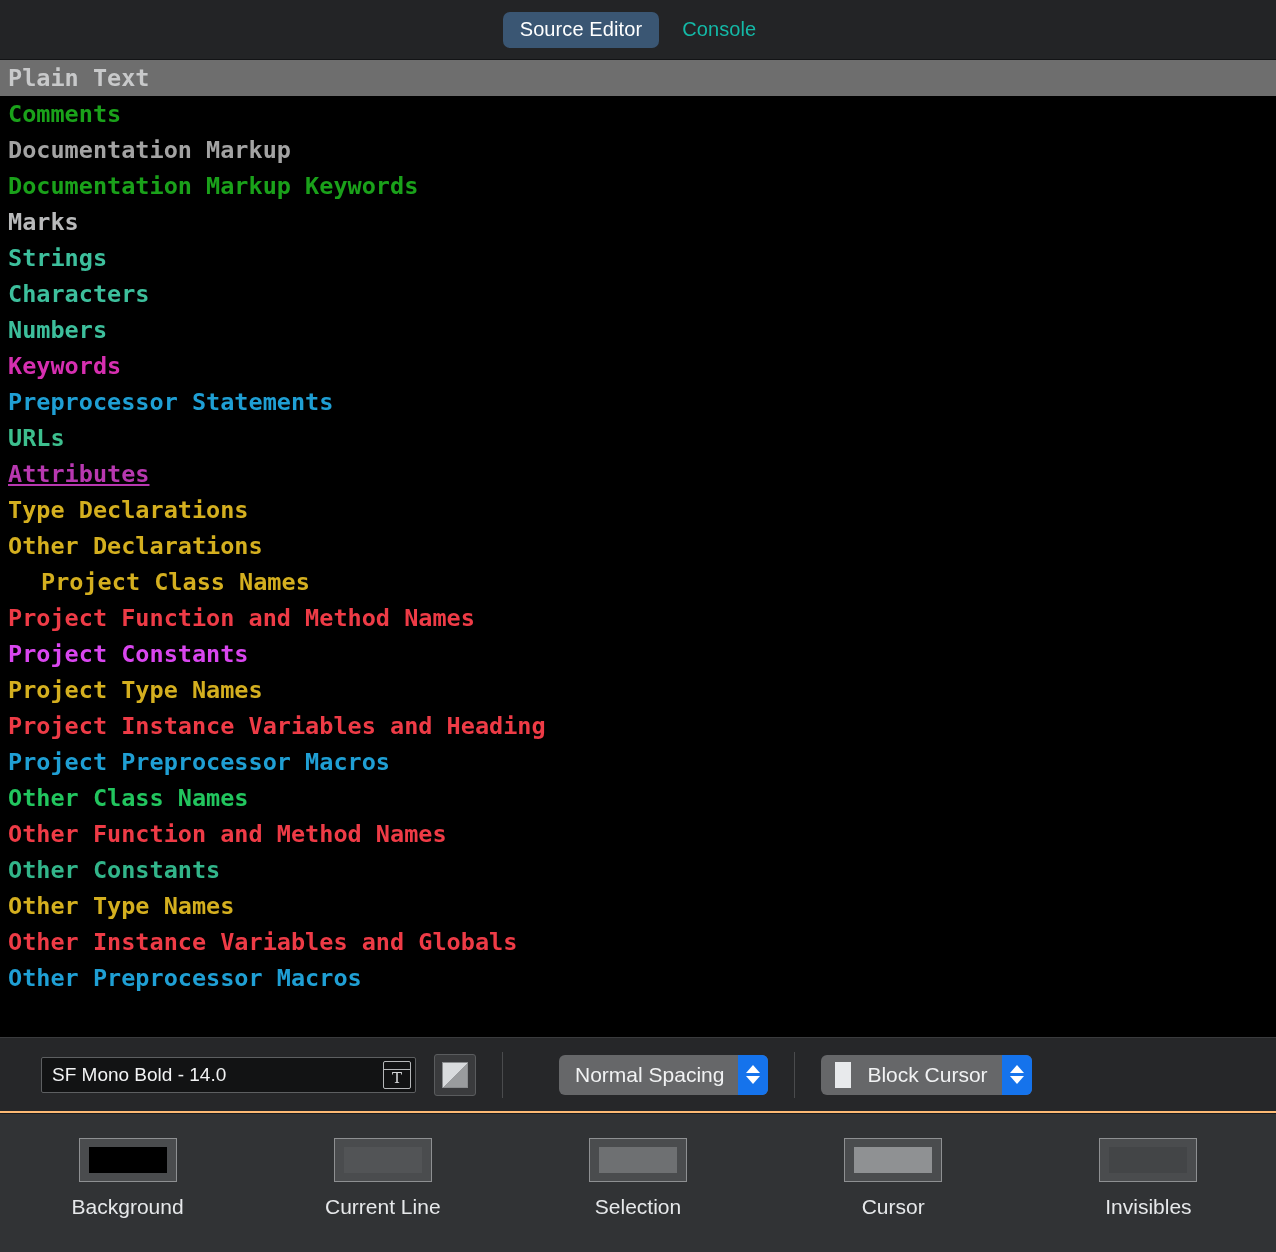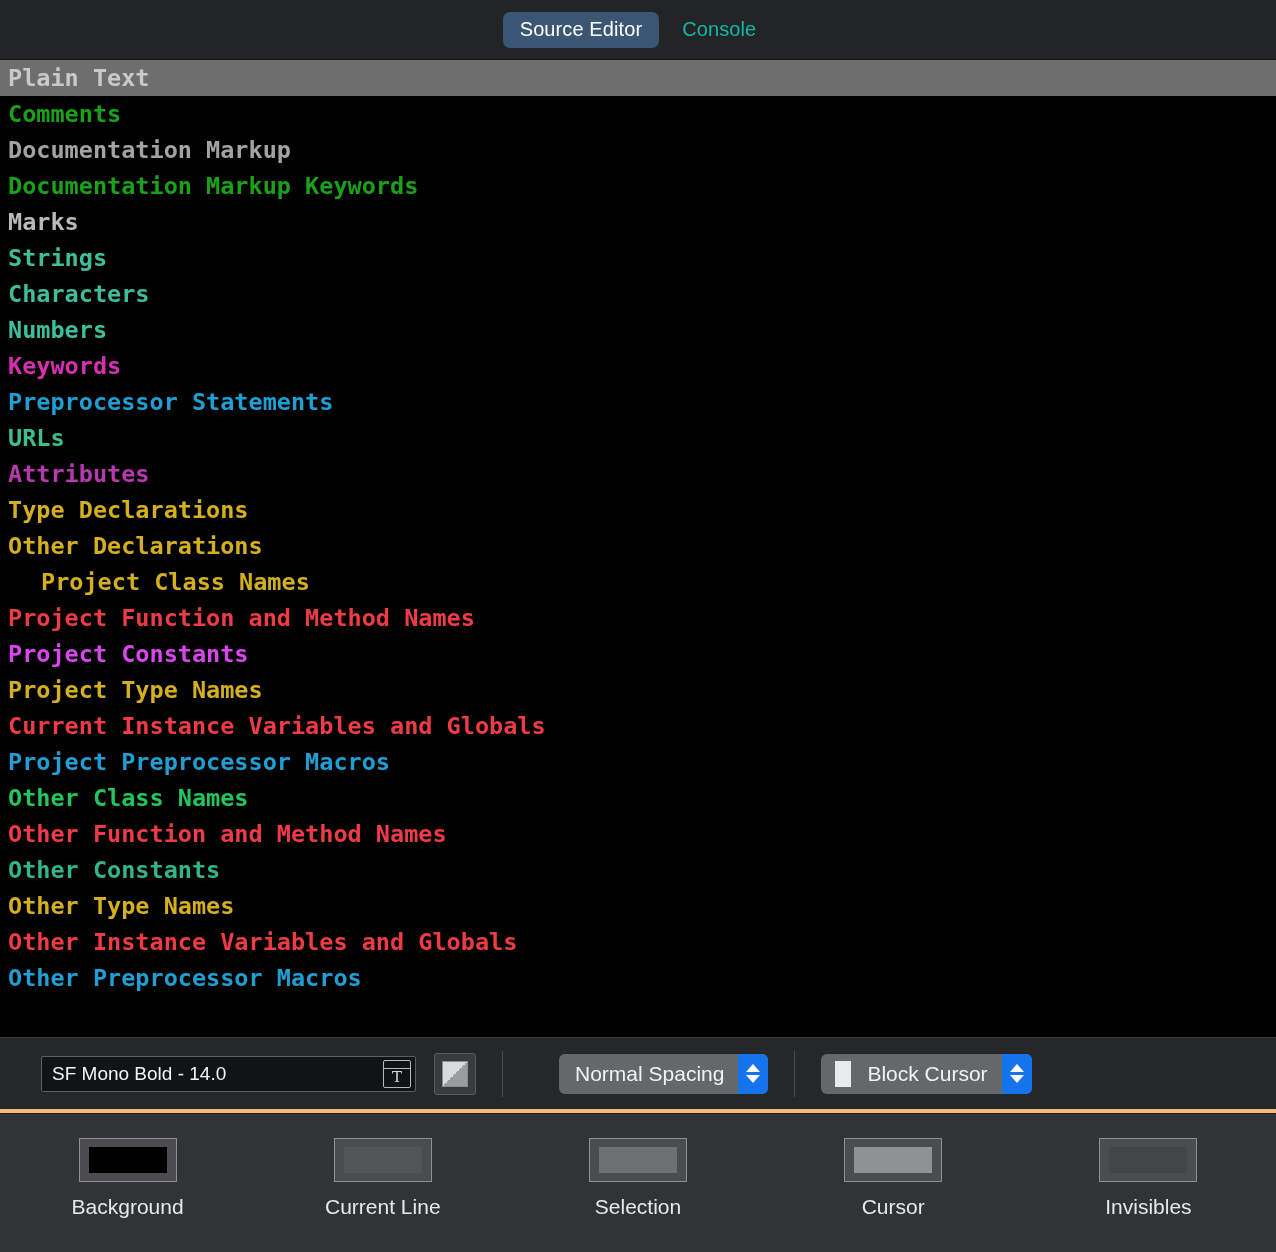--- a/index.html
+++ b/index.html
@@ -70,21 +70,21 @@
 
   
   .optionbar {
     height: 76px;
     min-height: 76px;
     background: #262729;
     display: flex;
     align-items: center;
     padding: 0 16px;
     border-top: 1px solid #3a3b3d;
-    border-bottom: 4px solid #fdba74;
+    border-bottom: 2px solid #fdba74;
   }
 
   .fontfield {
     width: 375px;
     height: 36px;
     margin-left: 25px;
     background: #121314;
     border: 1px solid #5d5f61;
     border-radius: 2px;
     display: flex;
@@ -243,28 +243,28 @@
       <div class="row" style="color: rgb(26, 161, 26);">Comments</div>
       <div class="row" style="color: #a3a3a3;">Documentation Markup</div>
       <div class="row" style="color: rgb(26, 161, 26);">Documentation Markup Keywords</div>
       <div class="row" style="color: rgb(185, 186, 187);">Marks</div>
       <div class="row" style="color: rgb(61, 191, 156);">Strings</div>
       <div class="row" style="color: rgb(61, 191, 156);">Characters</div>
       <div class="row" style="color: rgb(61, 191, 156);">Numbers</div>
       <div class="row" style="color: rgb(214, 47, 176);">Keywords</div>
       <div class="row" style="color: rgb(31, 159, 212);">Preprocessor Statements</div>
       <div class="row" style="color: rgb(61, 191, 142);">URLs</div>
-      <div class="row" style="color: rgb(184, 56, 176);">Attributes</div>
+      <div class="row" style="color: rgb(184, 56, 176); text-decoration: underline;">Attributes</div>
       <div class="row" style="color: rgb(212, 175, 31);">Type Declarations</div>
       <div class="row" style="color: rgb(212, 175, 31);">Other Declarations</div>
       <div class="row" style="color: rgb(212, 175, 31); padding-left: 41px;">Project Class Names</div>
       <div class="row" style="color: rgb(238, 59, 70);">Project Function and Method Names</div>
       <div class="row" style="color: #d946ef;">Project Constants</div>
       <div class="row" style="color: rgb(212, 175, 31);">Project Type Names</div>
-      <div class="row" style="color: rgb(238, 59, 70);">Current Instance Variables and Globals</div>
+      <div class="row" style="color: rgb(238, 59, 70);">Project Instance Variables and Heading</div>
       <div class="row" style="color: rgb(31, 159, 212);">Project Preprocessor Macros</div>
       <div class="row" style="color: #22c55e;">Other Class Names</div>
       <div class="row" style="color: rgb(238, 59, 70);">Other Function and Method Names</div>
       <div class="row" style="color: rgb(50, 181, 138);">Other Constants</div>
       <div class="row" style="color: rgb(212, 175, 31);">Other Type Names</div>
       <div class="row" style="color: rgb(238, 59, 70);">Other Instance Variables and Globals</div>
       <div class="row" style="color: rgb(31, 159, 212);">Other Preprocessor Macros</div>
       <div class="row" style="color: rgb(173, 45, 146); margin-top: 44px;">Heading</div>
     </div>
 

